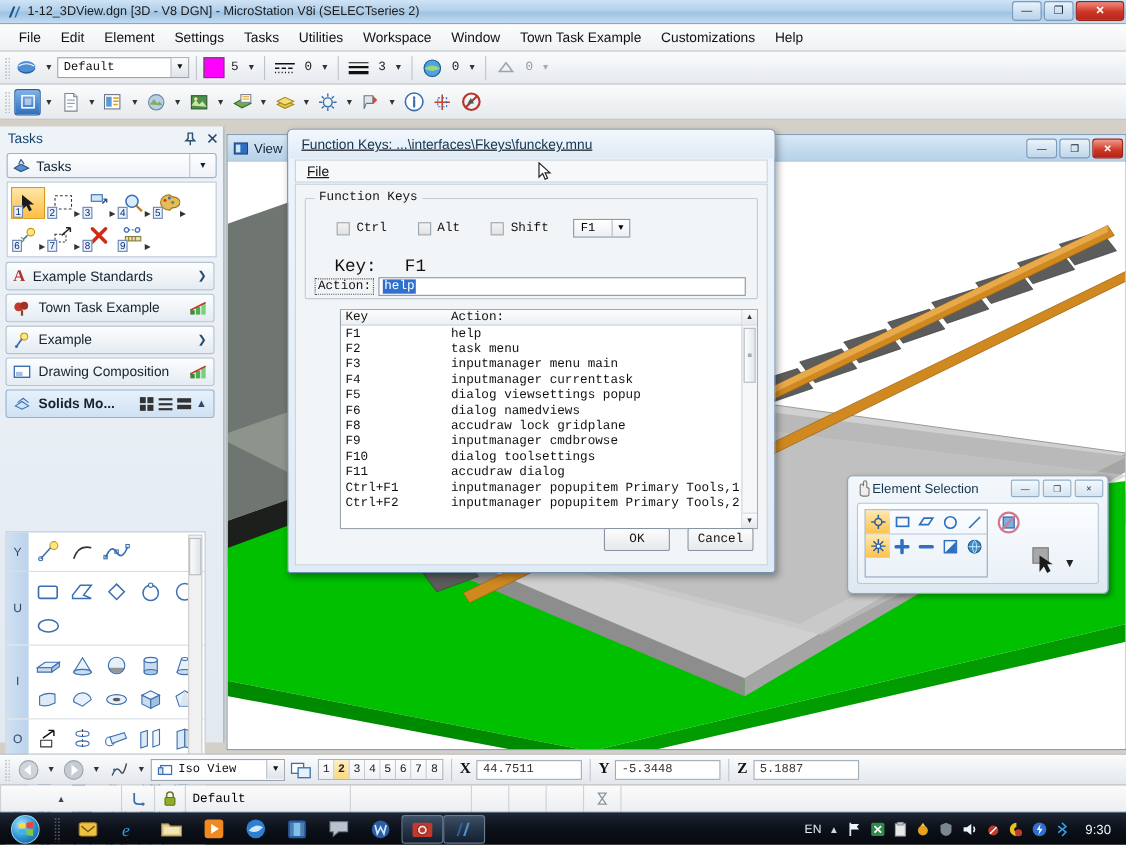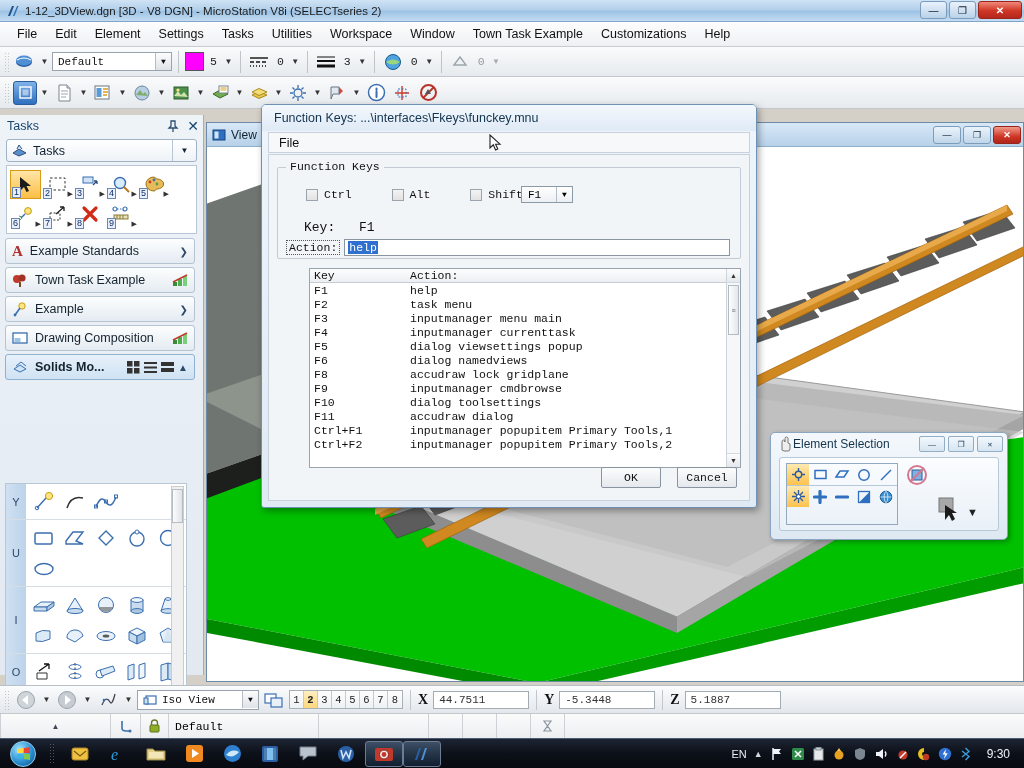--- a/index.html
+++ b/index.html
@@ -124,46 +124,47 @@
     font-size:12px; color:#123;
   }
   .vw-title .vbtns{ margin-left:auto; display:flex; gap:2px; padding-right:2px;}
   .vbtn{ width:28px;height:18px;border:1px solid #7b9cbb;border-radius:3px;
     background:linear-gradient(180deg,#eaf3fb,#c0d6ea); display:flex;align-items:center;justify-content:center;font-size:9px;}
   .vbtn.x{ background:linear-gradient(180deg,#f09a8b,#cf3525 60%,#ad251a); border-color:#97241a;color:#fff;font-weight:bold;}
   .canvas{ position:absolute; left:0; top:24px; right:0; bottom:0; background:#fff; overflow:hidden;}
 
   
   .fkdlg{
-    position:absolute; left:261px; top:104px; width:496px; height:404px;
+    position:absolute; left:261px; top:117px; width:444px; height:404px;
     background:linear-gradient(180deg,#eef5fc,#dfeaf5);
     border:1px solid #6f92b4; border-radius:5px 5px 3px 3px;
     box-shadow:2px 3px 7px rgba(0,0,0,.35);
+    text-decoration:underline;
   }
   .fk-title{ height:26px; display:flex; align-items:center; padding-left:12px;
      font-size:12.5px; color:#12344f;
      background:linear-gradient(180deg,#f3f8fd,#dfeaf6); border-radius:4px 4px 0 0;}
   .fk-menubar{ margin:1px 6px 0 6px; height:21px; background:#f6f8fa; border:1px solid #c9d2da;
      display:flex; align-items:center; padding-left:10px; font-size:12.5px; color:#111;}
   .fk-body{ position:absolute; left:6px; right:6px; top:49px; bottom:6px; background:#f2f5f8;
      border:1px solid #c9d2da;}
   .group{ position:absolute; left:8px; top:12px; right:8px; height:92px;
      border:1px solid #c3ccd5; border-radius:2px;}
   .group .glabel{ position:absolute; left:8px; top:-8px; background:#f2f5f8; padding:0 4px;
      font-family:"Liberation Mono",monospace; font-size:11.5px; color:#111;}
-  .chkrow{ position:absolute; left:28px; top:20px; display:flex; align-items:flex-end; gap:40px;}
+  .chkrow{ position:absolute; left:28px; top:20px; display:flex; align-items:flex-end; gap:28px;}
   .chk{ display:flex;align-items:center;gap:6px;font-family:"Liberation Mono",monospace;font-size:11.5px;color:#111;}
   .chkbox{ width:12px;height:12px;border:1px solid #9aa4ae;background:linear-gradient(180deg,#f3f3f3,#e2e2e2);}
   .fsel{ position:absolute; left:243px; top:18px; width:52px; height:17px;
      border:1px solid #8c99a6; background:linear-gradient(180deg,#fff,#eceff3);
      display:flex; align-items:center; padding-left:6px;
      font-family:"Liberation Mono",monospace; font-size:11px;}
   .fsel .ar{ margin-left:auto; width:16px; height:15px; display:flex;align-items:center;justify-content:center;font-size:8px;
      border-left:1px solid #b4bcc4;}
-  .keyline{ position:absolute; left:26px; top:52px; font-family:"Liberation Mono",monospace; font-size:13px; color:#111;}
+  .keyline{ position:absolute; left:26px; top:52px; font-family:"Liberation Mono",monospace; font-size:16px; color:#111;}
   .keyline .kv{ margin-left:16px;}
   .actionrow{ position:absolute; left:8px; top:71px; right:10px; display:flex; align-items:center; gap:4px;}
   .actionlbl{ font-family:"Liberation Mono",monospace; font-size:11.5px; color:#111;
      border:1px dotted #555; padding:0 2px;}
   .actionin{ flex:1; height:17px; border:1px solid #8a95a1; background:#fff; display:flex; align-items:center; padding-left:3px;}
   .actionin .selt{ background:#2f6fd0; color:#fff; font-family:"Liberation Mono",monospace; font-size:11.5px; padding:0 1px;}
 
   .listwrap{ position:absolute; left:8px; top:113px; right:8px; height:200px;
      border:1px solid #9aa4ae; background:#fff;margin-left:32px;}
   .lhead{ height:14px; background:linear-gradient(180deg,#fdfdfd,#eceff2);

